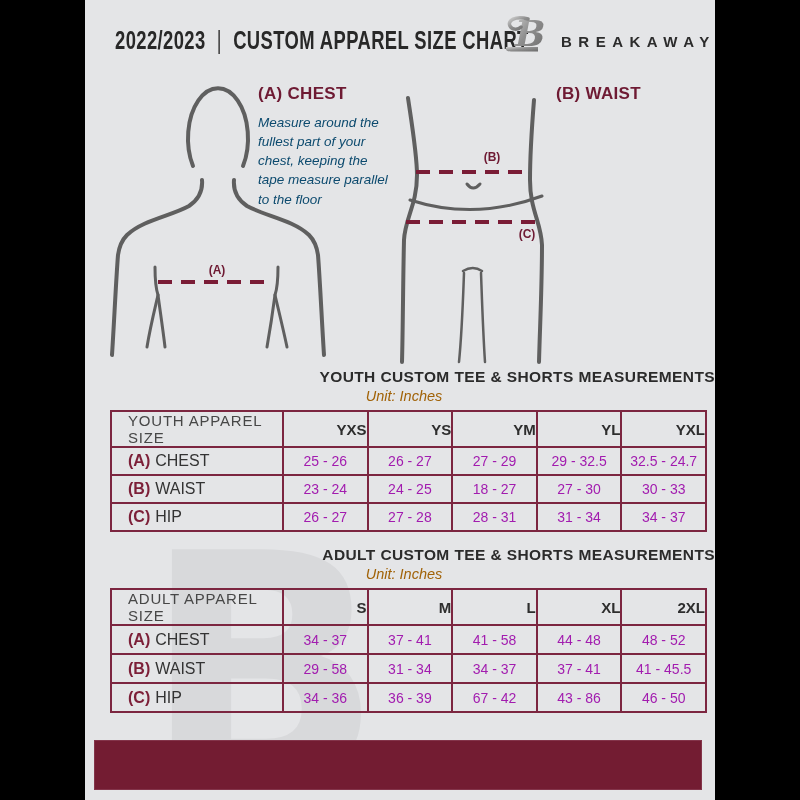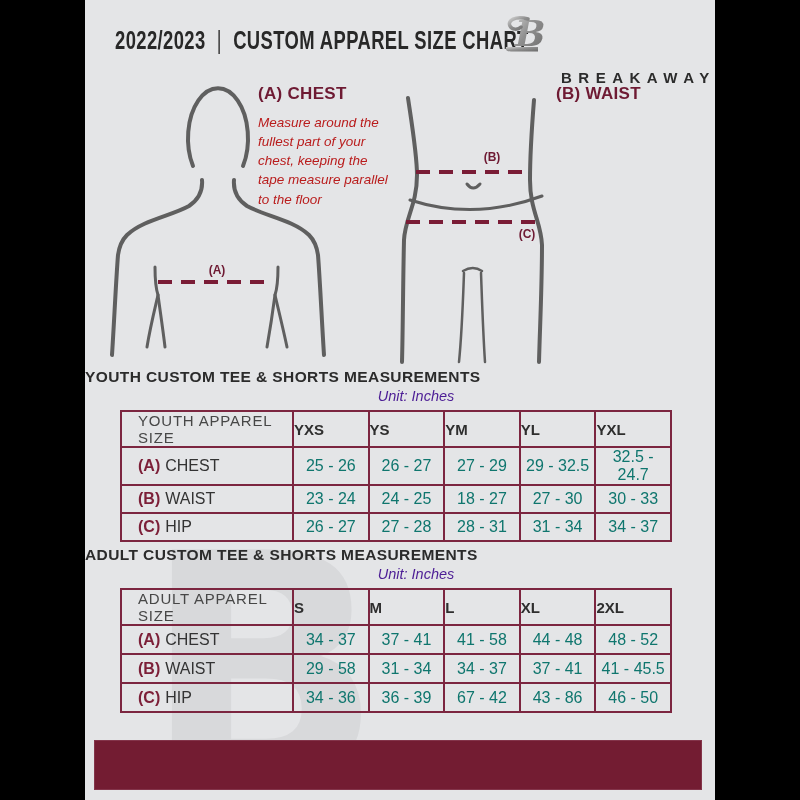--- a/index.html
+++ b/index.html
@@ -23,70 +23,70 @@
   .hdr-title{
     position:absolute;left:30px;top:27px;white-space:nowrap;
     font-weight:800;font-size:23px;color:#282828;
     transform:scale(0.80,1.12);transform-origin:left center;
     letter-spacing:0.5px;
   }
   .hdr-title .divider{font-weight:400;color:#3a3a3a;margin:0 14px;}
   .logo{position:absolute;left:417px;top:13px;}
   .brand{
     position:absolute;left:476px;top:33px;
-    font-weight:bold;font-size:15px;letter-spacing:6.5px;color:#2c2c2c;margin-top:36px;
+    font-weight:bold;font-size:15px;letter-spacing:6.5px;color:#2c2c2c;
   }
   
   .guide h3{
     margin:0;font-size:17px;font-weight:800;color:#6e1a33;letter-spacing:0.3px;
   }
   .guide p{
-    margin:9px 0 0 0;font-size:13.5px;font-style:italic;color:#b91c1c;
+    margin:9px 0 0 0;font-size:13.5px;font-style:italic;color:#0c4a6e;
     line-height:1.42;white-space:pre-line;font-weight:500;
   }
   .guide{position:absolute;}
   .guide-chest{left:173px;top:84px;width:160px;}
   .guide-waist{left:471px;top:84px;width:165px;}
   .guide-hips{left:471px;top:220px;width:180px;}
   
   .figures{position:absolute;left:0;top:80px;pointer-events:none;}
   .marker{
     position:absolute;width:34px;text-align:center;
     font-size:12px;font-weight:800;color:#6e1a33;
   }
   .marker-a{left:115px;top:263px;}
   .marker-b{left:390px;top:150px;}
   .marker-c{left:425px;top:227px;}
   
   .section-title{
-    position:absolute;left:0;width:100%;text-align:left;
+    position:absolute;left:0;width:100%;text-align:right;
     font-size:15.5px;font-weight:800;color:#2b2b2b;letter-spacing:0.4px;
   }
   .section-unit{
-    position:absolute;left:16px;width:100%;text-align:center;
-    font-size:14.5px;font-style:italic;color:#4c1d95;font-weight:500;
+    position:absolute;left:4px;width:100%;text-align:center;
+    font-size:14.5px;font-style:italic;color:#a16207;font-weight:500;
   }
   .youth-title{top:368px;} .youth-unit{top:388px;}
   .adult-title{top:546px;} .adult-unit{top:566px;}
   
   .size-table{
-    position:absolute;left:35px;width:552px;
+    position:absolute;left:25px;width:597px;
     border-collapse:collapse;table-layout:fixed;
     background:transparent;
   }
   .youth-table{top:410px;} .adult-table{top:588px;}
   .size-table th,.size-table td{border:2px solid #7c2640;padding:0;}
   .size-table col.c0{width:172px;}
-  .size-table thead th{height:32px;font-size:15px;font-weight:bold;color:#2e2e2e;text-align:left;}
+  .size-table thead th{height:32px;font-size:15px;font-weight:bold;color:#2e2e2e;text-align:right;}
   .size-table thead th.label-col{
     font-weight:400;color:#474747;text-align:left;padding-left:16px;letter-spacing:0.8px;
   }
   .size-table tbody tr{height:28px;}
   .adult-table tbody tr{height:29px;}
-  .size-table td{font-size:16px;color:#0f766e;text-align:center;}
+  .size-table td{font-size:14px;color:#a21caf;text-align:center;}
   .size-table td.row-label{text-align:left;padding-left:16px;font-size:16px;color:#333;}
   .size-table td.row-label .prefix{font-weight:800;color:#7c1f38;margin-right:5px;}
   
   .footer-bar{
     position:absolute;left:9px;top:740px;width:608px;height:50px;
     background:#731c32;border:1px solid #83344a;box-sizing:border-box;z-index:2;
   }
 </style>
 </head>
 <body>

